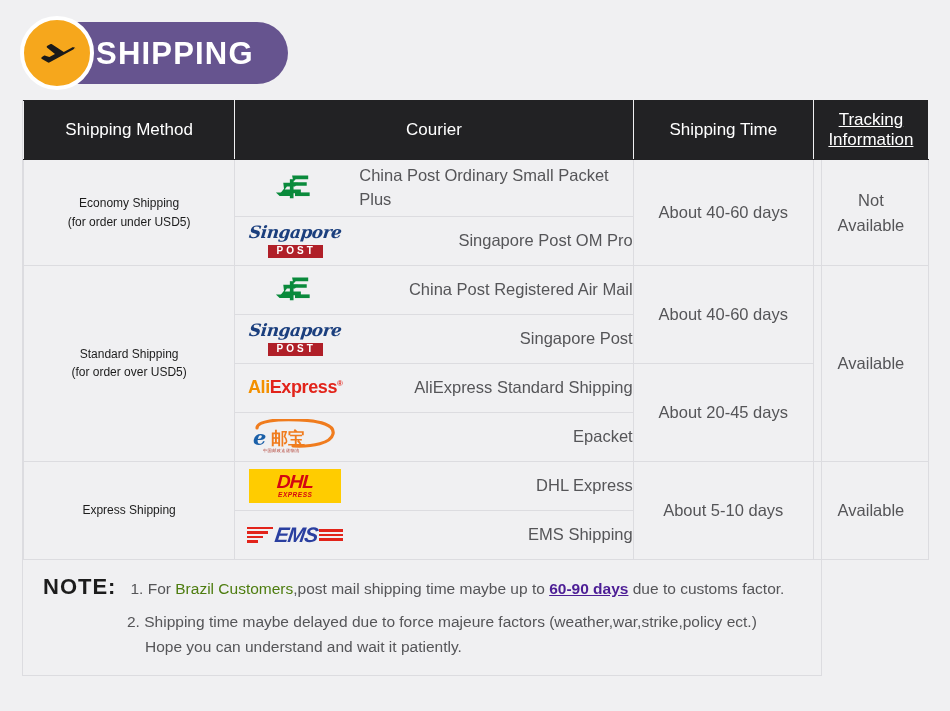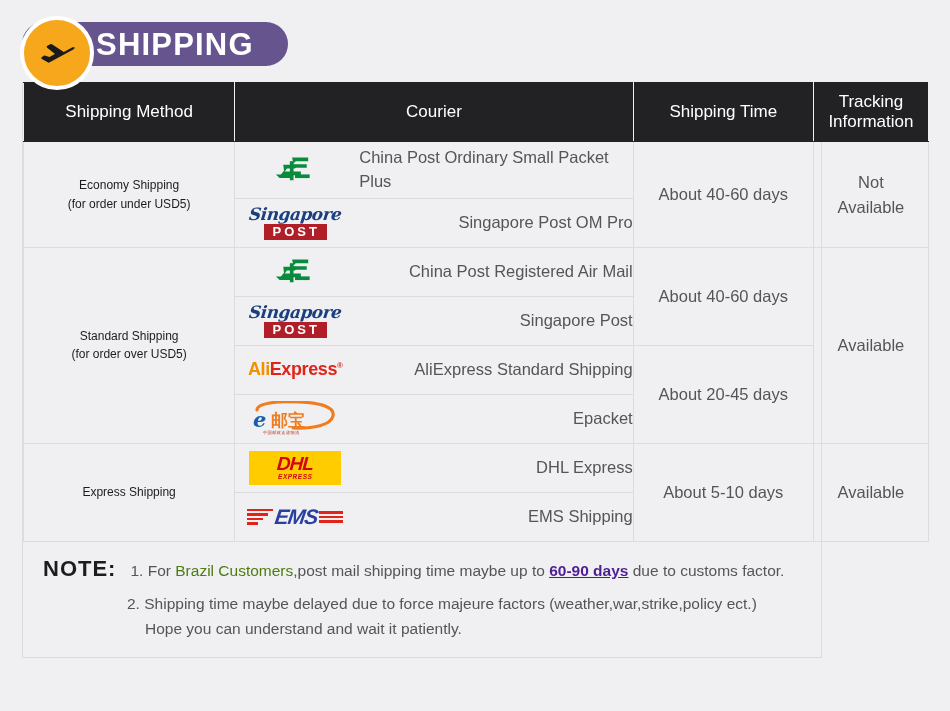--- a/index.html
+++ b/index.html
@@ -9,21 +9,21 @@
     background: #f0f0f2;
     font-family: "Liberation Sans", sans-serif;
     overflow: hidden;
   }
   .page { position: relative; width: 950px; height: 711px; padding: 0; }
 
   
   .banner-wrap { padding: 22px 0 0 22px; }
   .banner {
     display: inline-flex; align-items: center;
-    height: 44px; padding: 0 34px 0 74px;
+    height: 62px; padding: 0 34px 0 74px;
     background: #66548f;
     border-radius: 31px;
     position: relative;
   }
   .banner-badge {
     position: absolute; left: -2px; top: -6px;
     width: 74px; height: 74px; border-radius: 50%;
     background: #f6a71c;
     border: 4px solid #ffffff;
     display: flex; align-items: center; justify-content: center;
@@ -38,21 +38,21 @@
   .table-box { margin: 16px 0 0 22px; width: 800px; border: 1px solid #dcdce0; border-top: none; background: #f0f0f2; }
   table.ship { border-collapse: collapse; width: 906px; table-layout: fixed; }
   table.ship th, table.ship td { border: 1px solid #dcdce0; }
   table.ship thead th {
     background: #222224; color: #ffffff;
     font-size: 17px; font-weight: normal; line-height: 1.18;
     padding: 9px 4px; text-align: center;
     border-color: #f0f0f2; border-top-color: #222224; border-bottom-color: #222224;
   }
   thead th.c1 { border-left-color: #222224; }
-  thead th.c4 { border-right-color: #222224; }
+  thead th.c4 { border-right-color: #222224; text-decoration: underline; }
   .col1 { width: 211px; } .col2 { width: 398px; }
   .col3 { width: 180px; } .col4 { width: 115px; }
 
   td.method {
     text-align: center; font-size: 12px; color: #1c1c1c;
     line-height: 1.55; padding: 6px 8px;
   }
   td.courier { padding: 0; height: 47px; vertical-align: middle; }
   .courier-inner { display: flex; align-items: center; height: 100%; padding: 4px 0 4px 6px; justify-content: space-between; }
   .logo-cell {
@@ -71,21 +71,21 @@
   
   .chinapost svg { display: block; }
   .sgpost { width: 92px; text-align: center; line-height: 1; }
   .sgpost .script {
     font-family: "DejaVu Serif", serif; font-style: italic; font-weight: bold;
     font-size: 17px; color: #1b3f7e; letter-spacing: -0.5px; display: block;
     transform: skewX(-6deg);
   }
   .sgpost .postbox {
     display: inline-block; background: #b01f28; color: #fff;
-    font-size: 13px; font-weight: bold; letter-spacing: 3px;
+    font-size: 10px; font-weight: bold; letter-spacing: 3px;
     padding: 1.5px 7px 1.5px 9px; margin-top: 1px;
   }
   .aliexpress { font-size: 18px; font-weight: bold; letter-spacing: -0.4px; white-space: nowrap; }
   .aliexpress .ali { color: #f39000; }
   .aliexpress .exp { color: #e2231a; }
   .aliexpress .tm { font-size: 8px; color: #e2231a; vertical-align: super; }
   .epacket { position: relative; width: 96px; height: 36px; }
   .epacket svg { display: block; }
   .dhl {
     width: 92px; height: 34px; background: #ffcc00;

